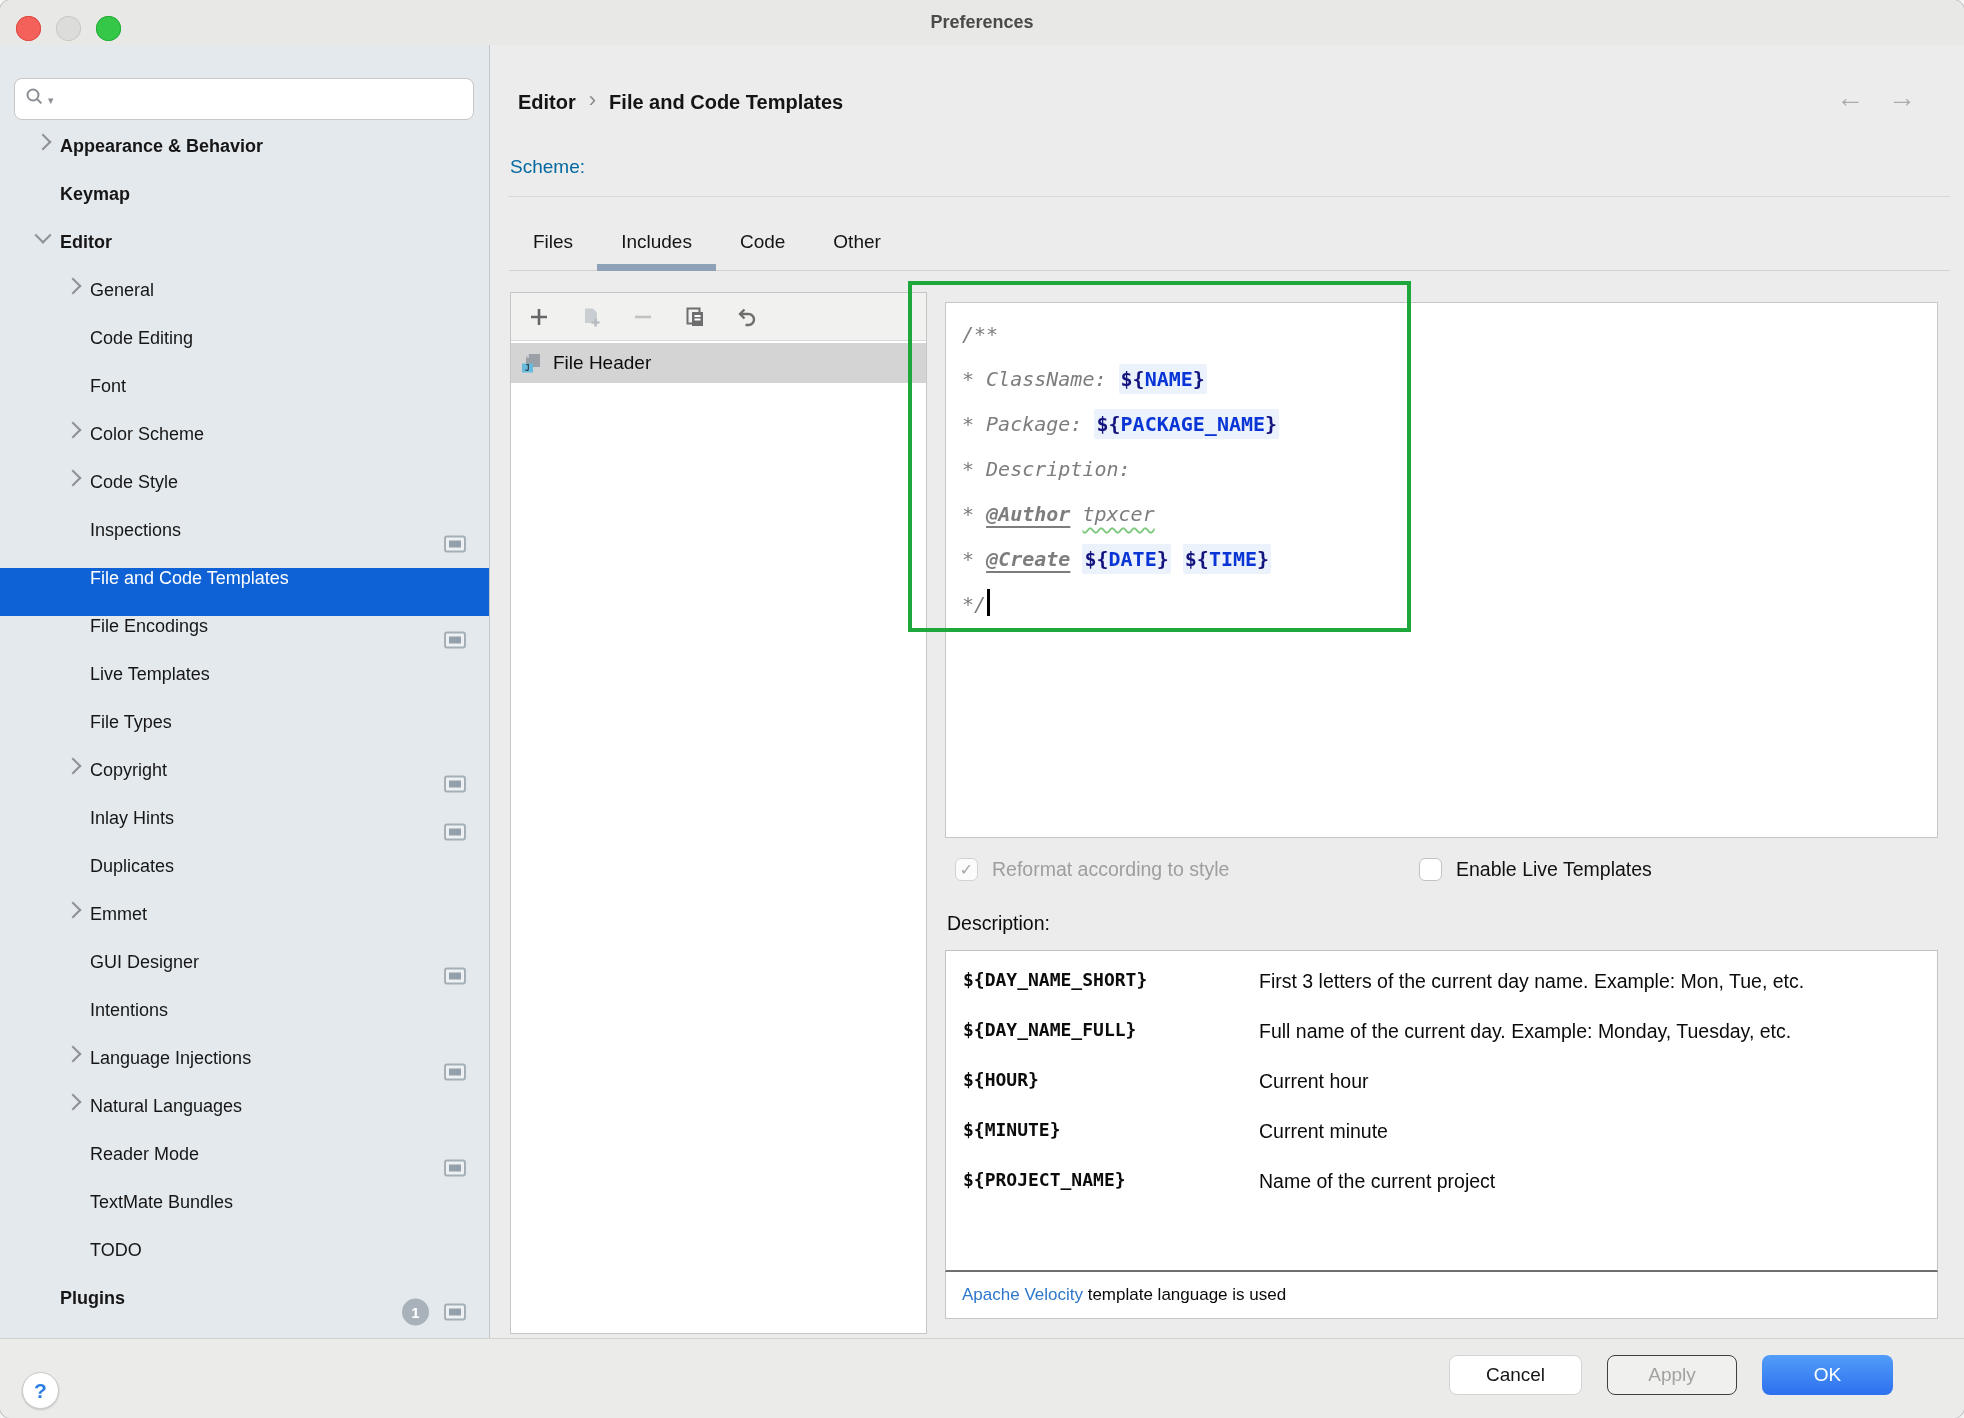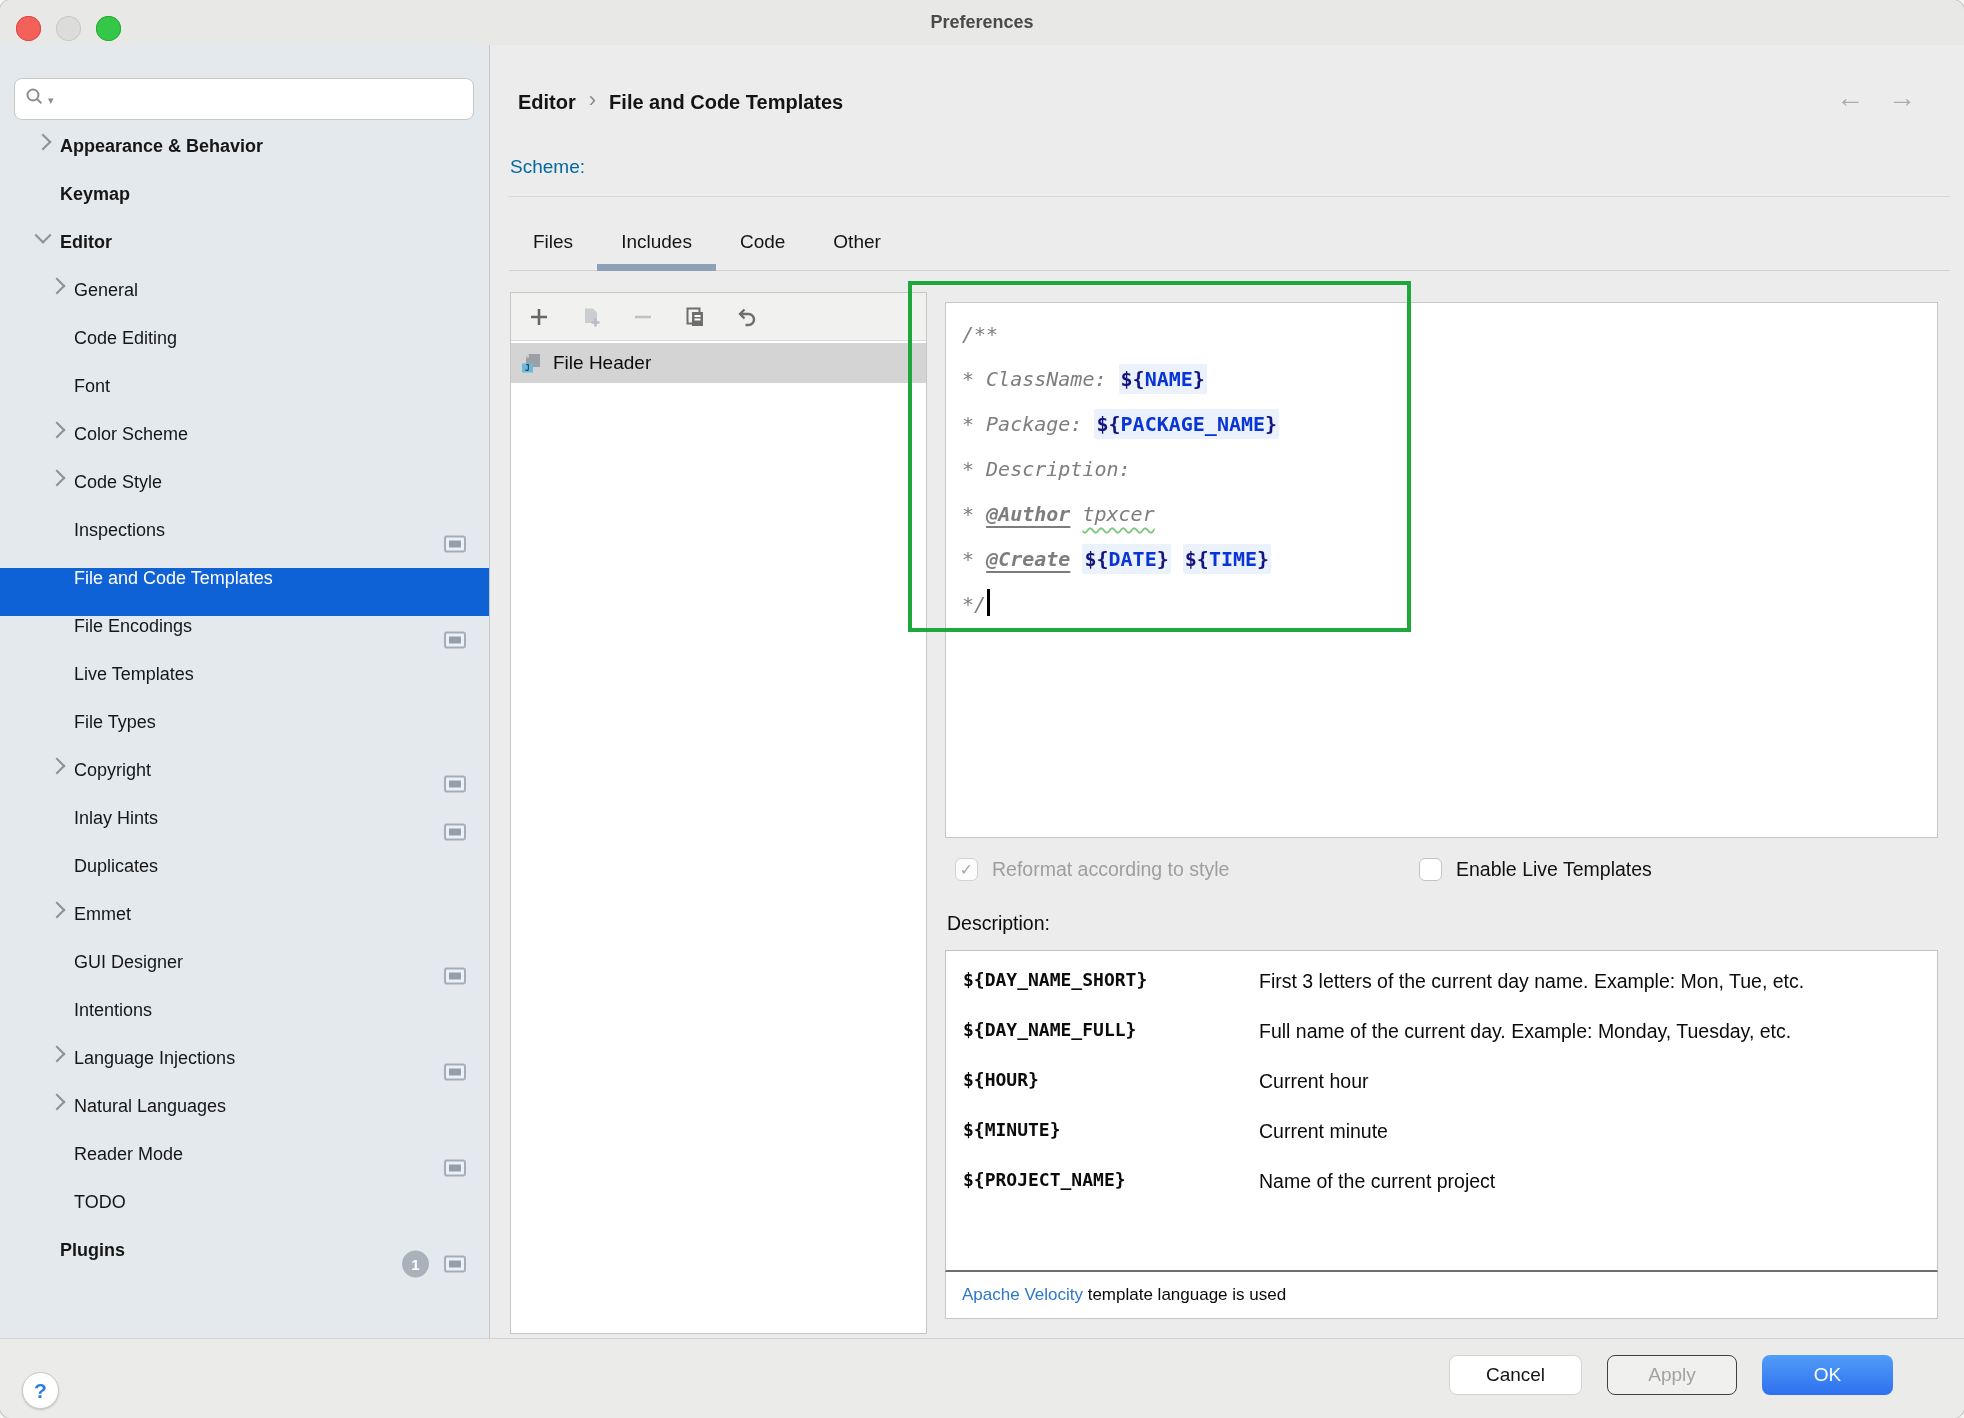--- a/index.html
+++ b/index.html
@@ -15,21 +15,21 @@
   .light.grn{background:#34c748;box-shadow:inset 0 0 0 1px #27ab39;}
   .win-title{line-height:45px;text-align:center;font-weight:bold;font-size:18px;color:#4a4a4a;}
   
   .sidebar{position:absolute;left:0;top:45px;width:490px;bottom:80px;background:#e4e9ee;border-right:1px solid #c4c7ca;box-sizing:border-box;}
   .search-box{position:absolute;left:14px;top:33px;width:460px;height:42px;background:#fff;border:1px solid #c7c7c7;
     border-radius:8px;box-sizing:border-box;display:flex;align-items:center;padding:0 10px;gap:3px;}
   .search-caret{font-size:11px;color:#8b8f94;transform:translateY(1px);}
   .tree{position:absolute;top:91px;left:0;right:0;}
   .trow{height:48px;display:flex;align-items:flex-start;position:relative;font-size:18px;color:#161616;cursor:default;}
   .trow.lvl0{padding-left:26px;}
-  .trow.lvl1{padding-left:40px;}
+  .trow.lvl1{padding-left:56px;}
   .trow.bold{font-weight:bold;}
   .trow.selected{background:#0f62d6;color:#fff;}
   .chev-slot{width:34px;display:flex;justify-content:center;align-items:center;flex:none;}
   .chev{width:10px;height:10px;border-right:2.5px solid #8e9296;border-bottom:2.5px solid #8e9296;}
   .chev.right{transform:rotate(-45deg);}
   .chev.down{transform:rotate(45deg) translate(-2px,-2px);}
   .screen-icon{position:absolute;right:23px;top:50%;transform:translateY(-50%);width:18px;height:13px;
     border:2px solid #a4afb8;border-radius:3px;background:#edf1f4;}
   .screen-icon::after{content:"";position:absolute;left:3px;right:3px;top:3px;bottom:3px;background:#93a0ab;}
   .badge{position:absolute;right:60px;top:50%;transform:translateY(-50%);width:27px;height:27px;border-radius:50%;
@@ -230,20 +230,24 @@
           </span>
           <span>Natural Languages</span>
         </div>
         <div class="trow lvl1">
           <span class="chev-slot"></span>
           <span>Reader Mode</span>
           <span class="screen-icon"></span>
         </div>
         <div class="trow lvl1">
           <span class="chev-slot"></span>
+          <span>TextMate Bundles</span>
+        </div>
+        <div class="trow lvl1">
+          <span class="chev-slot"></span>
           <span>TODO</span>
         </div>
         <div class="trow lvl0 bold">
           <span class="chev-slot"></span>
           <span>Plugins</span>
           <span class="badge">1</span>
           <span class="screen-icon"></span>
         </div>
       </div>
   </div>

